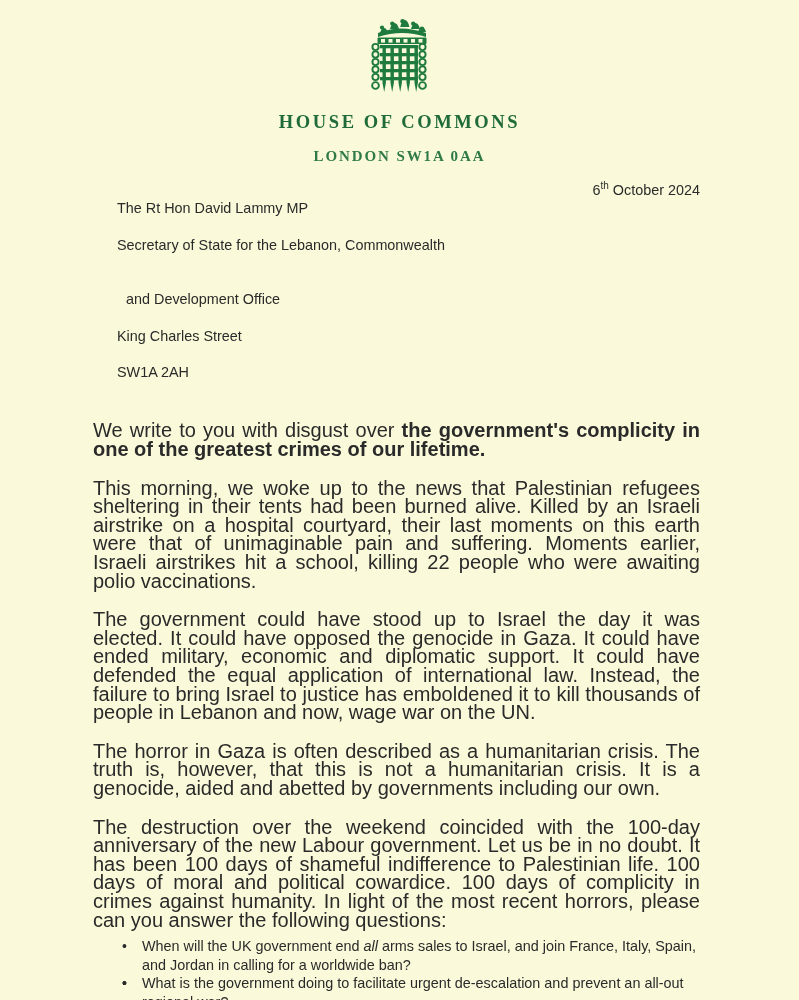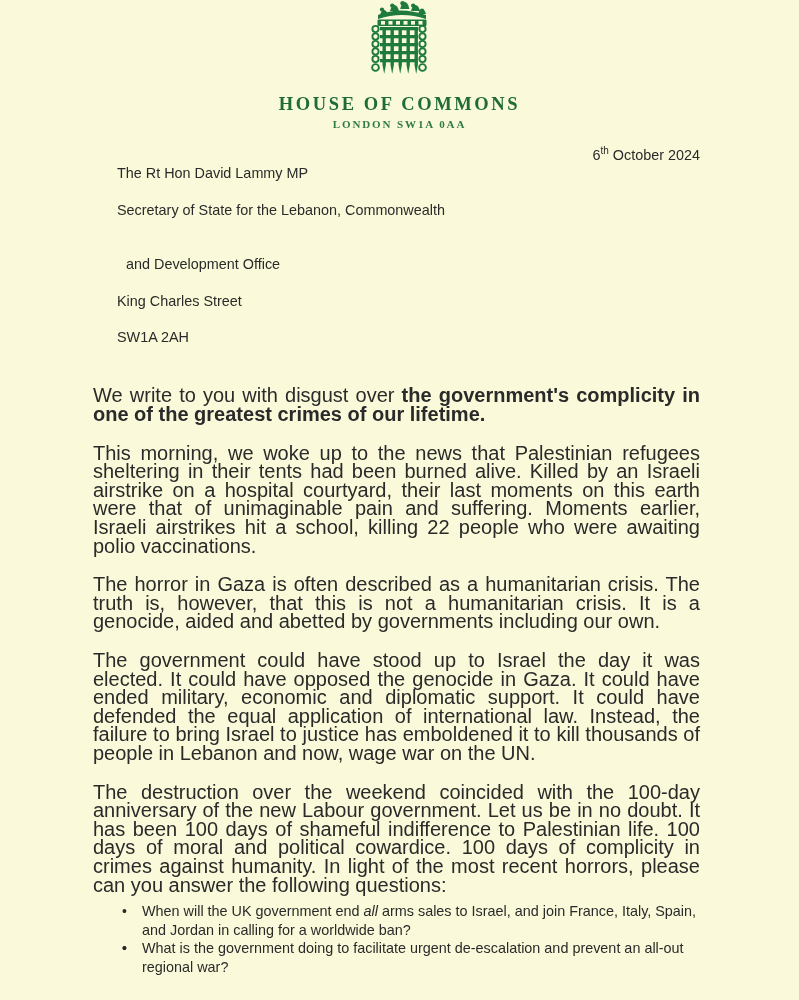--- a/index.html
+++ b/index.html
@@ -17,42 +17,43 @@
   .page {
     position: relative;
     width: 799px;
     height: 1000px;
     background: #fafada;
     box-sizing: border-box;
   }
 
   
   .letterhead {
+    padding-top: 18px;
     text-align: center;
   }
   .crest {
     display: block;
     margin: 0 auto;
   }
   .house-title {
     font-family: "Liberation Serif", serif;
     color: #1f6b39;
     font-size: 18.5px;
     font-weight: 700;
     letter-spacing: 2.6px;
     margin-top: 8px;
     white-space: nowrap;
   }
   .house-address {
     font-family: "Liberation Serif", serif;
     color: #2f7a47;
-    font-size: 11px;
+    font-size: 15px;
     font-weight: 700;
     letter-spacing: 1.9px;
-    margin-top: 3px;
+    margin-top: 15px;
     white-space: nowrap;
   }
 
   
   .addr-row {
     position: relative;
     margin-top: 16px;
     padding: 0 99px 0 93px;
     min-height: 78px;
   }
@@ -211,22 +212,22 @@
     </div>
     <div class="date"><span>6</span><sup>th</sup><span> October 2024</span></div>
   </div>
 
   <div class="body-wrap">
 
 
     <p class="para lead"><span>We write to you with disgust over </span><b>the government's complicity in one of the greatest crimes of our lifetime.</b></p>
 
     <p class="para">This morning, we woke up to the news that Palestinian refugees sheltering in their tents had been burned alive. Killed by an Israeli airstrike on a hospital courtyard, their last moments on this earth were that of unimaginable pain and suffering. Moments earlier, Israeli airstrikes hit a school, killing 22 people who were awaiting polio vaccinations.</p>
+    <p class="para">The government could have stood up to Israel the day it was elected. It could have opposed the genocide in Gaza. It could have ended military, economic and diplomatic support. It could have defended the equal application of international law. Instead, the failure to bring Israel to justice has emboldened it to kill thousands of people in Lebanon and now, wage war on the UN.</p>
     <p class="para">The horror in Gaza is often described as a humanitarian crisis. The truth is, however, that this is not a humanitarian crisis. It is a genocide, aided and abetted by governments including our own.</p>
-    <p class="para">The government could have stood up to Israel the day it was elected. It could have opposed the genocide in Gaza. It could have ended military, economic and diplomatic support. It could have defended the equal application of international law. Instead, the failure to bring Israel to justice has emboldened it to kill thousands of people in Lebanon and now, wage war on the UN.</p>
     <p class="para">The destruction over the weekend coincided with the 100-day anniversary of the new Labour government. Let us be in no doubt. It has been 100 days of shameful indifference to Palestinian life. 100 days of moral and political cowardice. 100 days of complicity in crimes against humanity. In light of the most recent horrors, please can you answer the following questions:</p>
 
     <ul class="questions">
       <li>
         <span class="bullet">•</span><span>When will the UK government end </span><i>all</i><span> arms sales to Israel, and join France, Italy, Spain, and Jordan in calling for a worldwide ban?</span>
       </li>
       <li>
         <span class="bullet">•</span>
       </li>
       <li>

